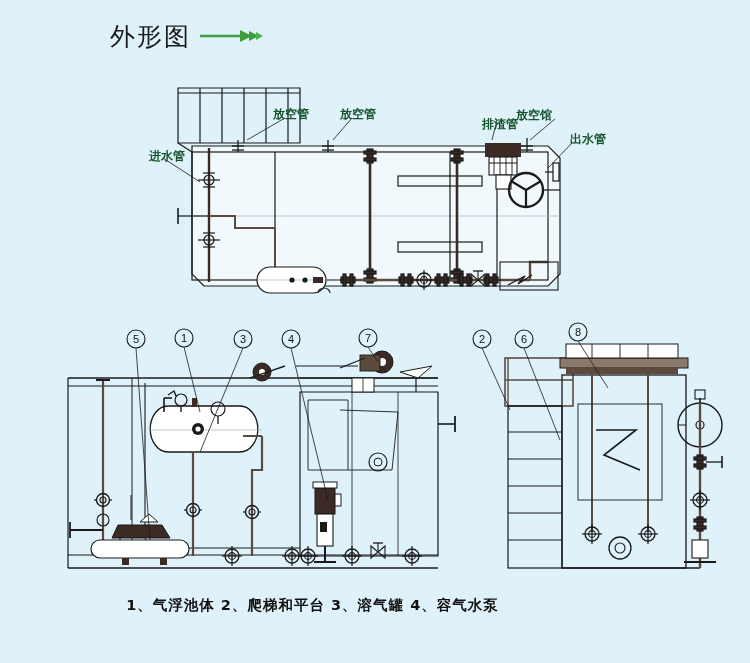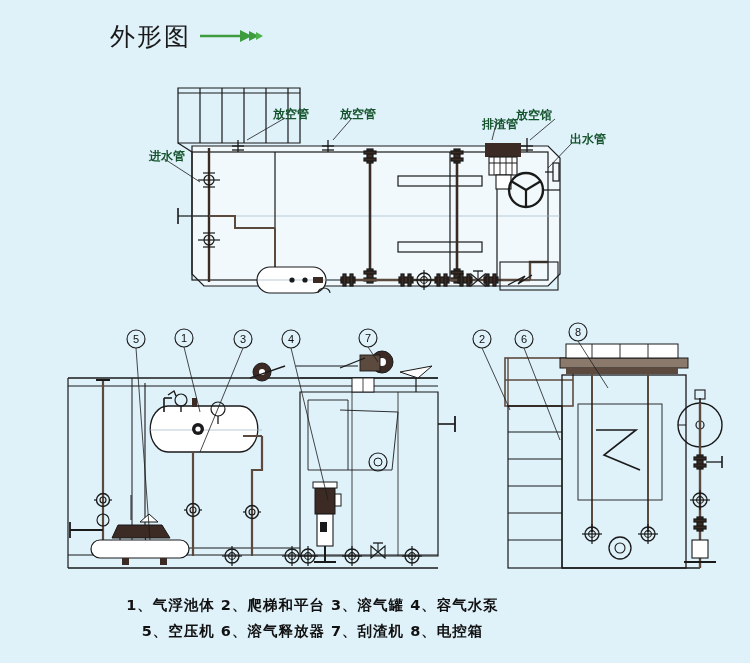--- a/index.html
+++ b/index.html
@@ -384,16 +384,15 @@
       <text x="524" y="343" text-anchor="middle" font-size="11" fill="#111" stroke="none" font-family="Liberation Sans, sans-serif">6</text>
     </g>
     <g fill="#dff1f9" stroke="#1a1a1a" stroke-width="1.1">
       <circle cx="578" cy="332" r="9"></circle>
       <text x="578" y="336" text-anchor="middle" font-size="11" fill="#111" stroke="none" font-family="Liberation Sans, sans-serif">8</text>
     </g>
   </svg>
 
   <div class="caption">
     <span class="cap-line">1、气浮池体  2、爬梯和平台 3、溶气罐 4、容气水泵</span>
-    <span class="cap-line">5、空压机  6、溶气释放器  7、刮渣机 8、电控箱</span>
   </div>
 
 </div>
 
 </body></html>

